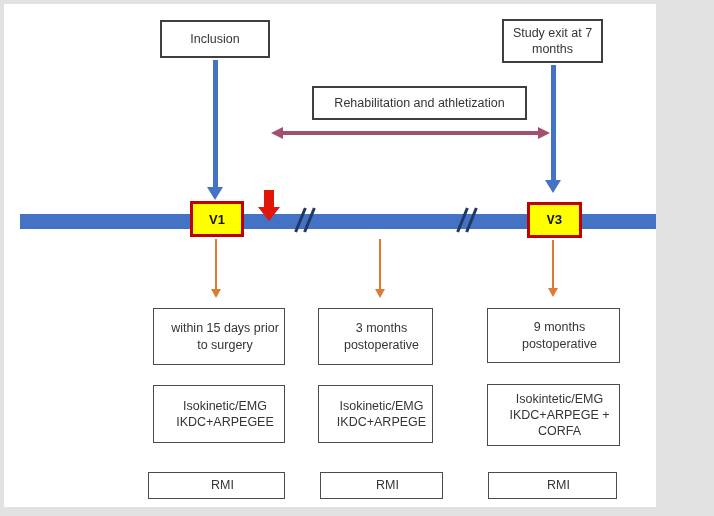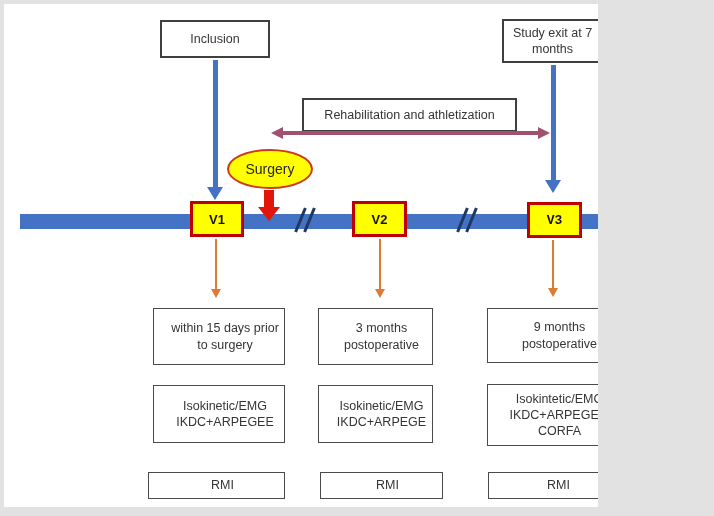--- a/index.html
+++ b/index.html
@@ -1,18 +1,18 @@
 <!DOCTYPE html>
 <html><head>
 <meta charset="utf-8">
 <style>
   html,body{margin:0;padding:0;}
   body{font-family:"Liberation Sans",sans-serif;}
   .frame{position:relative;width:714px;height:516px;background:#e2e2e2;overflow:hidden;}
-  .canvas{position:absolute;left:4px;top:4px;width:594px;height:503px;background:#ffffff;overflow:hidden;}
+  .canvas{position:absolute;left:4px;top:4px;width:652px;height:503px;background:#ffffff;overflow:hidden;}
   .stage{position:absolute;left:-4px;top:-4px;width:714px;height:516px;}
 
   .wbox{position:absolute;background:#fff;border:2px solid #3f3f3f;display:flex;align-items:center;
         justify-content:center;text-align:center;font-size:12.5px;color:#353535;
         white-space:pre-line;line-height:1.3;box-sizing:border-box;}
   .gbox{border-width:1.5px;border-color:#4a4a4a;padding-left:12px;}
 
   .vbox{position:absolute;background:#ffff00;border:3px solid #c00000;display:flex;align-items:center;
         justify-content:center;font-weight:bold;font-size:13px;color:#141414;box-sizing:border-box;z-index:3;}
 
@@ -47,46 +47,44 @@
 </head>
 <body>
 
 <div class="frame">
   <div class="canvas">
     <div class="stage">
 
       <div class="wbox" style="left:160px;top:20px;width:110px;height:38px;">Inclusion</div>
       <div class="wbox" style="left:502px;top:19px;width:101px;height:44px;">Study exit at 7
 months</div>
-      <div class="wbox" style="left:302px;top:86px;width:215px;height:34px;margin-top:12px;">Rehabilitation and athletization</div>
+      <div class="wbox" style="left:312px;top:86px;width:215px;height:34px;">Rehabilitation and athletization</div>
 
       <div class="vshaft" style="left:213px;top:60px;height:128px;"></div>
       <div class="vhead" style="left:207px;top:187px;"></div>
 
       <div class="vshaft" style="left:551px;top:65px;height:116px;"></div>
       <div class="vhead" style="left:545px;top:180px;"></div>
 
       <div class="mshaft"></div>
       <div class="mhead-l"></div>
       <div class="mhead-r"></div>
 
-      <div class="ellipse">Surgery</div>
       <div class="rshaft"></div>
       <div class="rhead"></div>
 
       <div class="tl-bar"></div>
       <div class="tl-head"></div>
 
       <div class="brk" style="left:299px;top:207px;"></div>
       <div class="brk" style="left:308px;top:207px;"></div>
       <div class="brk" style="left:461px;top:207px;"></div>
       <div class="brk" style="left:470px;top:207px;"></div>
 
       <div class="vbox" style="left:190px;top:201px;width:54px;height:36px;">V1</div>
-      <div class="vbox" style="left:352px;top:201px;width:55px;height:36px;">V2</div>
       <div class="vbox" style="left:527px;top:202px;width:55px;height:36px;font-family:Liberation Mono, monospace;">V3</div>
 
       <div class="oshaft" style="left:215px;top:239px;height:50px;"></div>
       <div class="ohead" style="left:211px;top:289px;"></div>
       <div class="oshaft" style="left:379px;top:239px;height:50px;"></div>
       <div class="ohead" style="left:375px;top:289px;"></div>
       <div class="oshaft" style="left:552px;top:240px;height:48px;"></div>
       <div class="ohead" style="left:548px;top:288px;"></div>
 
       <div class="wbox gbox" style="left:153px;top:308px;width:132px;height:57px;">within 15 days prior

